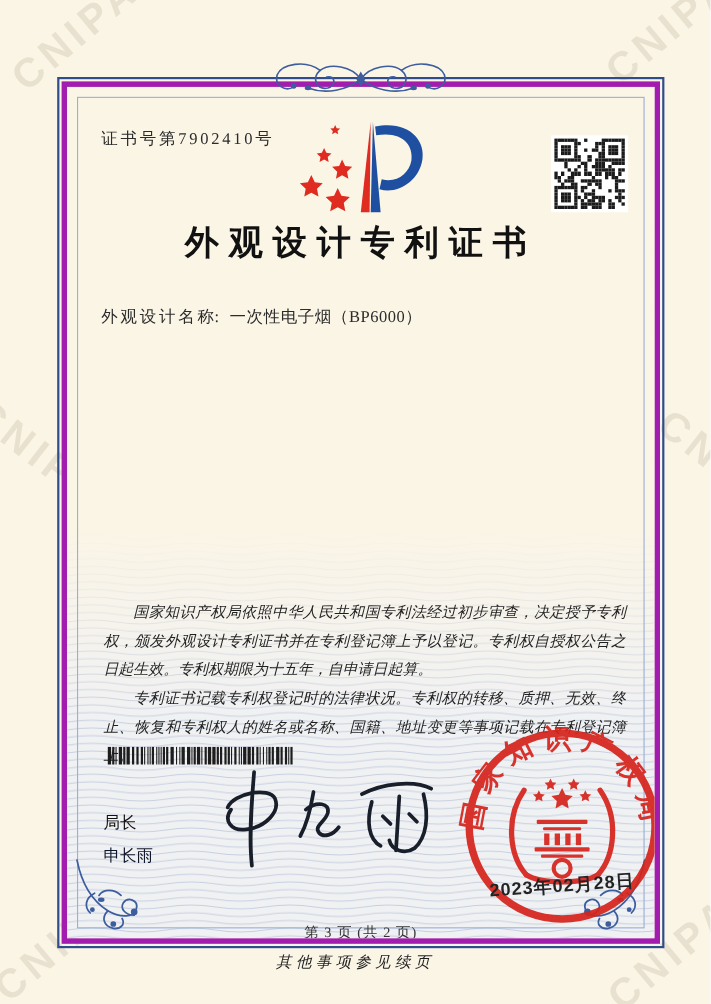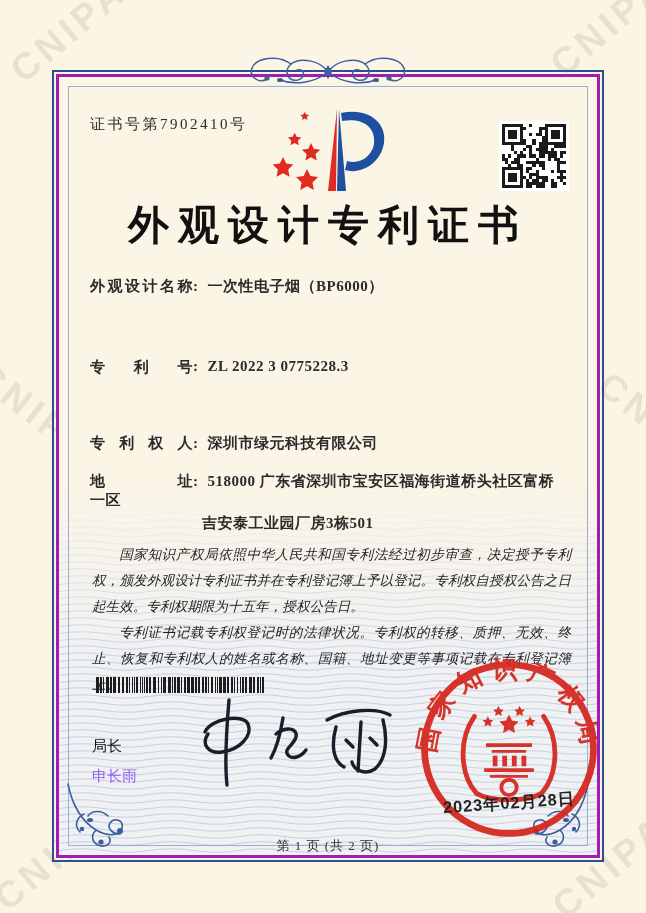--- a/index.html
+++ b/index.html
@@ -15,21 +15,21 @@
     font-family:"Liberation Sans","DejaVu Sans",sans-serif;
     font-weight:bold; font-size:37px; letter-spacing:5px;
     color:rgba(138,124,88,0.16); white-space:nowrap; pointer-events:none;
   }
   
   .cert-outer{
     position:absolute; left:52px; top:70px; width:548px; height:788px;
     border:2px solid #2f4d8c; z-index:2; background:transparent;
   }
   .cert-inner{
-    position:absolute; inset:2px; border:3px solid #a21caf;
+    position:absolute; inset:2px; border:5px solid #a21caf;
     overflow:hidden;
   }
   .paper-base{position:absolute; inset:0; background:#f0f1f3;}
   .guilloche{position:absolute; inset:0; width:100%; height:100%; opacity:.8;}
   .cream-fade{
     position:absolute; inset:0;
     background:linear-gradient(180deg,#fbf5e6 0%, #fbf5e6 52%, rgba(251,245,230,0) 75%);
   }
   .inner-frame{
     position:absolute; inset:9px; border:1px solid #9aaed6; z-index:3;
@@ -42,35 +42,35 @@
   
   .content{position:absolute; inset:0; z-index:5; font-size:15px;}
   .cert-no{position:absolute; left:31px; top:38px; letter-spacing:2.5px; color:#2b2b2b;}
   .logo{position:absolute; left:50%; top:26px; transform:translateX(-50%);}
   .qr{position:absolute; left:440px; top:44px; width:64px; height:64px; background:#fff; padding:3px;}
   .qr-grid{display:grid; grid-template-columns:repeat(21,1fr); width:64px; height:64px;}
   .qr-grid i{display:block;}
   .qr-grid i.on{background:#1b1b1b;}
   .title{
     position:absolute; left:0; right:0; top:121px; text-align:center;
-    font-size:41px; font-weight:bold; letter-spacing:9px; color:#111;
+    font-size:31px; font-weight:bold; letter-spacing:9px; color:#111;
   }
-  .row{position:absolute; left:31px; right:28px; letter-spacing:.5px; color:#2b2b2b;font-weight:bold;}
+  .row{position:absolute; left:31px; right:28px; letter-spacing:.5px; color:#2b2b2b;}
   .flabel{display:inline-block; width:103px; text-align:justify; text-align-last:justify; vertical-align:top;}
   .fvalue{margin-left:9px;}
   .addr2{margin-left:112px; display:block; margin-top:4px;}
   .pair2{margin-left:62px;}
   .pair2 .flabel2{letter-spacing:3px;}
   .body{position:absolute; left:33px; right:26px; top:465px;
     font-style:italic; font-size:13.6px; line-height:26px; text-align:justify; color:#1f1f1f;}
   .body p{margin:0; text-indent:2em;}
   .barcode{position:absolute; left:37px; top:600px; width:172px; height:16px; display:flex; align-items:stretch;}
   .barcode i{display:block; background:#1d1d1d;}
   .sig-title{position:absolute; left:33px; top:660px; font-family:"Liberation Sans","DejaVu Sans",sans-serif; font-size:15px; color:#111;}
-  .sig-name{position:absolute; left:33px; top:690px; font-family:"Liberation Sans","DejaVu Sans",sans-serif; font-size:15px; color:#8b5cf6;}
+  .sig-name{position:absolute; left:33px; top:690px; font-family:"Liberation Sans","DejaVu Sans",sans-serif; font-size:15px; color:#0f172a;}
   .signature{position:absolute; left:118px; top:615px;}
   .seal{position:absolute; left:354px; top:576px; z-index:6;}
   .page-num{position:absolute; left:0; right:0; top:760px; text-align:center; font-size:13px; color:#333; letter-spacing:1px;}
   .footer-note{
     position:absolute; left:0; right:0; top:866px; text-align:center; z-index:2;
     font-style:italic; font-size:14px; letter-spacing:4px; color:#1f1f1f;
   }
 </style>
 </head>
 <body>
@@ -592,33 +592,23 @@
               <i></i>
               <i></i>
             </div>
           </div>
 
         <div class="title">外观设计专利证书</div>
 
         <div class="row" style="top:200px;">
           <span class="flabel">外观设计名称</span><span>:</span><span class="fvalue">一次性电子烟（BP6000）</span>
         </div>
-        <div class="row" style="top:281px;">
-          <span class="flabel">专利号</span><span>:</span><span class="fvalue">ZL 2022 3 0775228.3</span>
-        </div>
-        <div class="row" style="top:357px;">
-          <span class="flabel">专利权人</span><span>:</span><span class="fvalue">深圳市绿元科技有限公司</span>
-        </div>
-        <div class="row" style="top:395px;">
-          <span class="flabel">地址</span><span>:</span><span class="fvalue">518000 广东省深圳市宝安区福海街道桥头社区富桥一区</span>
-          <span class="addr2">吉安泰工业园厂房3栋501</span>
-        </div>
 
         <div class="body">
-          <p>国家知识产权局依照中华人民共和国专利法经过初步审查，决定授予专利权，颁发外观设计专利证书并在专利登记簿上予以登记。专利权自授权公告之日起生效。专利权期限为十五年，授权公告日。</p>
+          <p>国家知识产权局依照中华人民共和国专利法经过初步审查，决定授予专利权，颁发外观设计专利证书并在专利登记簿上予以登记。专利权自授权公告之日起生效。专利权期限为十五年，自申请日起算。</p>
           <p>专利证书记载专利权登记时的法律状况。专利权的转移、质押、无效、终止、恢复和专利权人的姓名或名称、国籍、地址变更等事项记载在专利登记簿上。</p>
         </div>
 
         <div class="barcode" id="barcode">
             <i style="width: 3px; margin-right: 1px;"></i>
             <i style="width: 2px; margin-right: 1px;"></i>
             <i style="width: 1px; margin-right: 2px;"></i>
             <i style="width: 3px; margin-right: 1px;"></i>
             <i style="width: 2px; margin-right: 1px;"></i>
             <i style="width: 3px; margin-right: 2px;"></i>
@@ -715,21 +705,21 @@
               <rect x="103" y="107" width="5" height="11"></rect>
               <rect x="113" y="107" width="5" height="11"></rect>
               <rect x="74" y="120" width="52" height="4" rx="1"></rect>
               <rect x="80" y="127" width="40" height="3" rx="1"></rect>
             </g>
             <circle cx="100" cy="140" r="8" fill="none" stroke="#d5251d" stroke-width="4"></circle>
             <text x="100" y="162" text-anchor="middle" font-size="17" font-weight="bold" fill="#141414" letter-spacing="1" transform="rotate(-4 100 158)" font-family="Liberation Sans, DejaVu Sans, sans-serif">2023年02月28日</text>
           </g>
         </svg>
 
-        <div class="page-num">第 1 页 (共 2 页)</div>
+        <div class="page-num">第 3 页 (共 2 页)</div>
       </div>
 
     </div>
     <svg class="orn-top" width="200" height="42" viewBox="0 0 200 42">
       <g stroke="#3d5d9e" fill="none" stroke-width="1.5" stroke-linecap="round">
         <path d="M100,21 C92,9 72,6 63,13 C55,20 60,31 70,29 C78,27 77,17 69,19"></path>
         <path d="M63,13 C50,3 28,7 24,17 C21,26 31,33 39,28"></path>
         <path d="M100,21 C88,31 68,35 52,29"></path>
         <path d="M100,21 C108,9 128,6 137,13 C145,20 140,31 130,29 C122,27 123,17 131,19"></path>
         <path d="M137,13 C150,3 172,7 176,17 C179,26 169,33 161,28"></path>
@@ -738,13 +728,14 @@
       <g fill="#3d5d9e">
         <circle cx="39" cy="27" r="2.6"></circle>
           <circle cx="161" cy="27" r="2.6"></circle>
         <ellipse cx="52" cy="29" rx="3" ry="2"></ellipse>
           <ellipse cx="148" cy="29" rx="3" ry="2"></ellipse>
         <path d="M100,14 l4,7 -4,7 -4,-7 Z"></path>
       </g>
     </svg>
   </div>
 
+  <div class="footer-note">其他事项参见续页</div>
 </div>
 
 </body></html>

